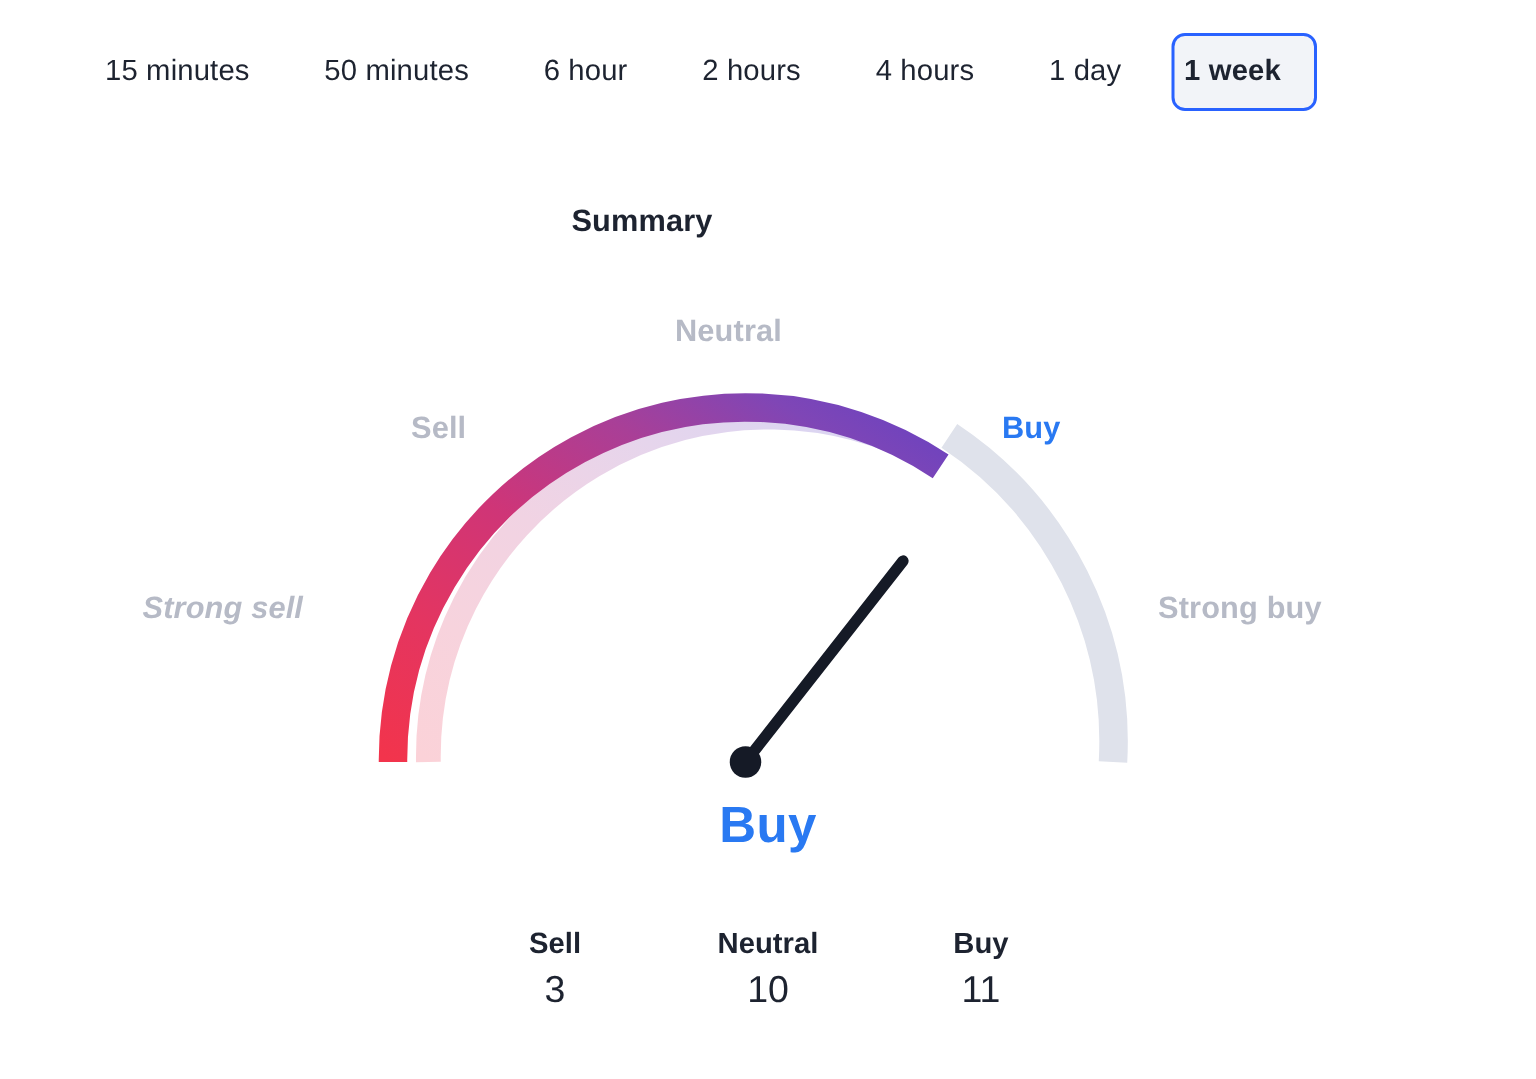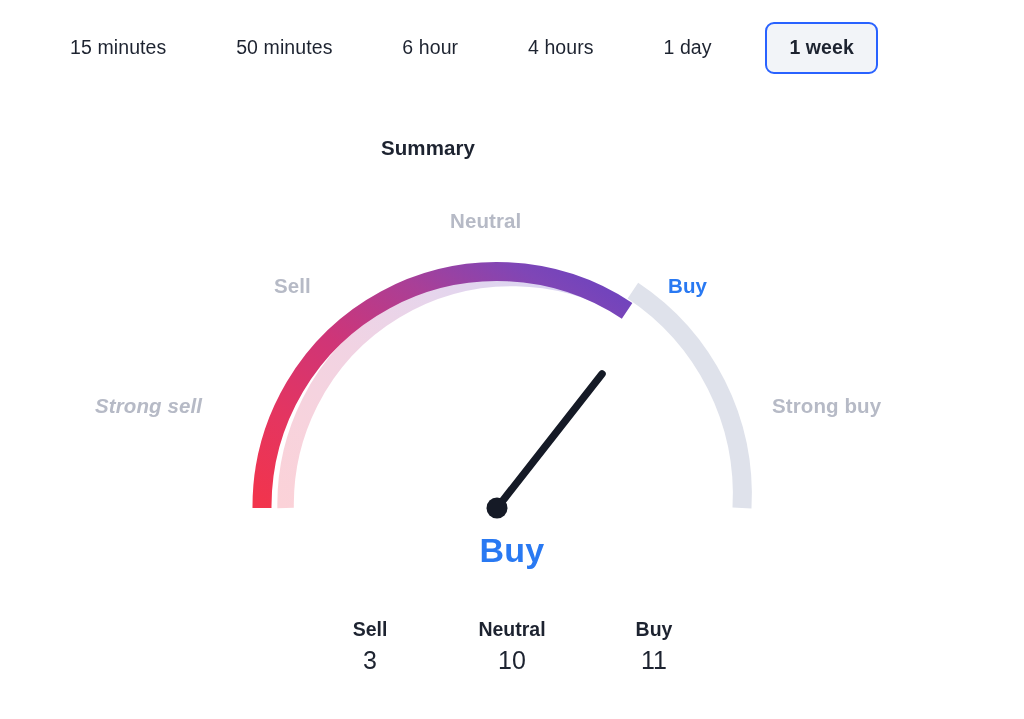--- a/index.html
+++ b/index.html
@@ -40,21 +40,21 @@
     border-radius: 9px;
     background: transparent;
     white-space: nowrap;
     cursor: pointer;
     font-weight: 400;
   }
   .tab.is-selected {
     font-weight: 700;
     border-color: #2962ff;
     background: #f2f4f8;
-    padding-left: 22px;
+    padding-left: 6px;
     padding-right: 22px;
   }
 
   
   .summary-title {
     position: absolute;
     top: 136px;
     left: 0;
     width: 856px;
     text-align: center;
@@ -135,20 +135,21 @@
     line-height: 1.5;
   }
 </style>
 </head>
 <body>
 
 <div class="tabbar">
   <button class="tab">15 minutes</button>
   <button class="tab">50 minutes</button>
   <button class="tab">6 hour</button>
+  <button class="tab">2 hours</button>
   <button class="tab">4 hours</button>
   <button class="tab">1 day</button>
   <button class="tab is-selected">1 week</button>
 </div>
 
 <div class="summary-title">Summary</div>
 
 <div class="gauge-wrap">
 
   <svg class="gauge-svg" viewBox="0 0 1024 400">

